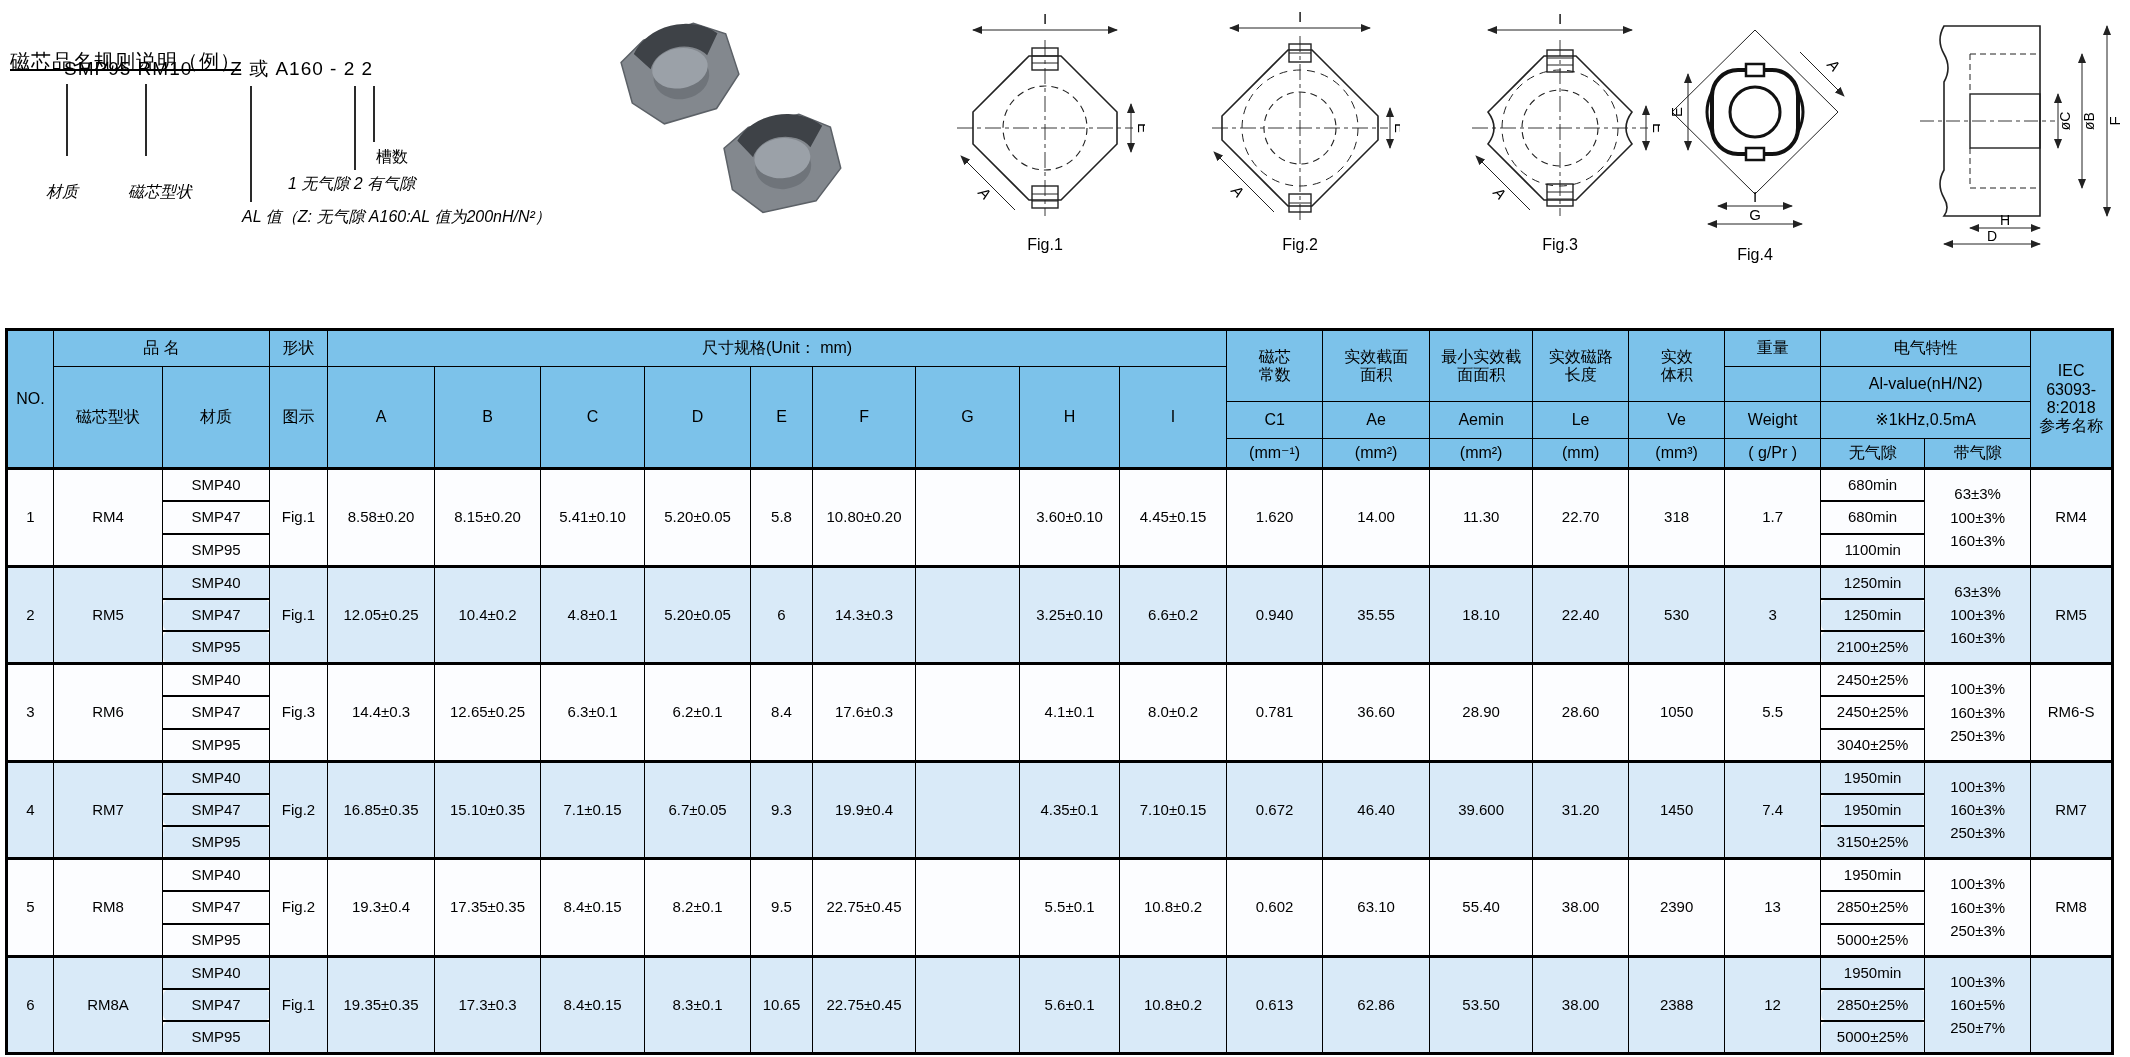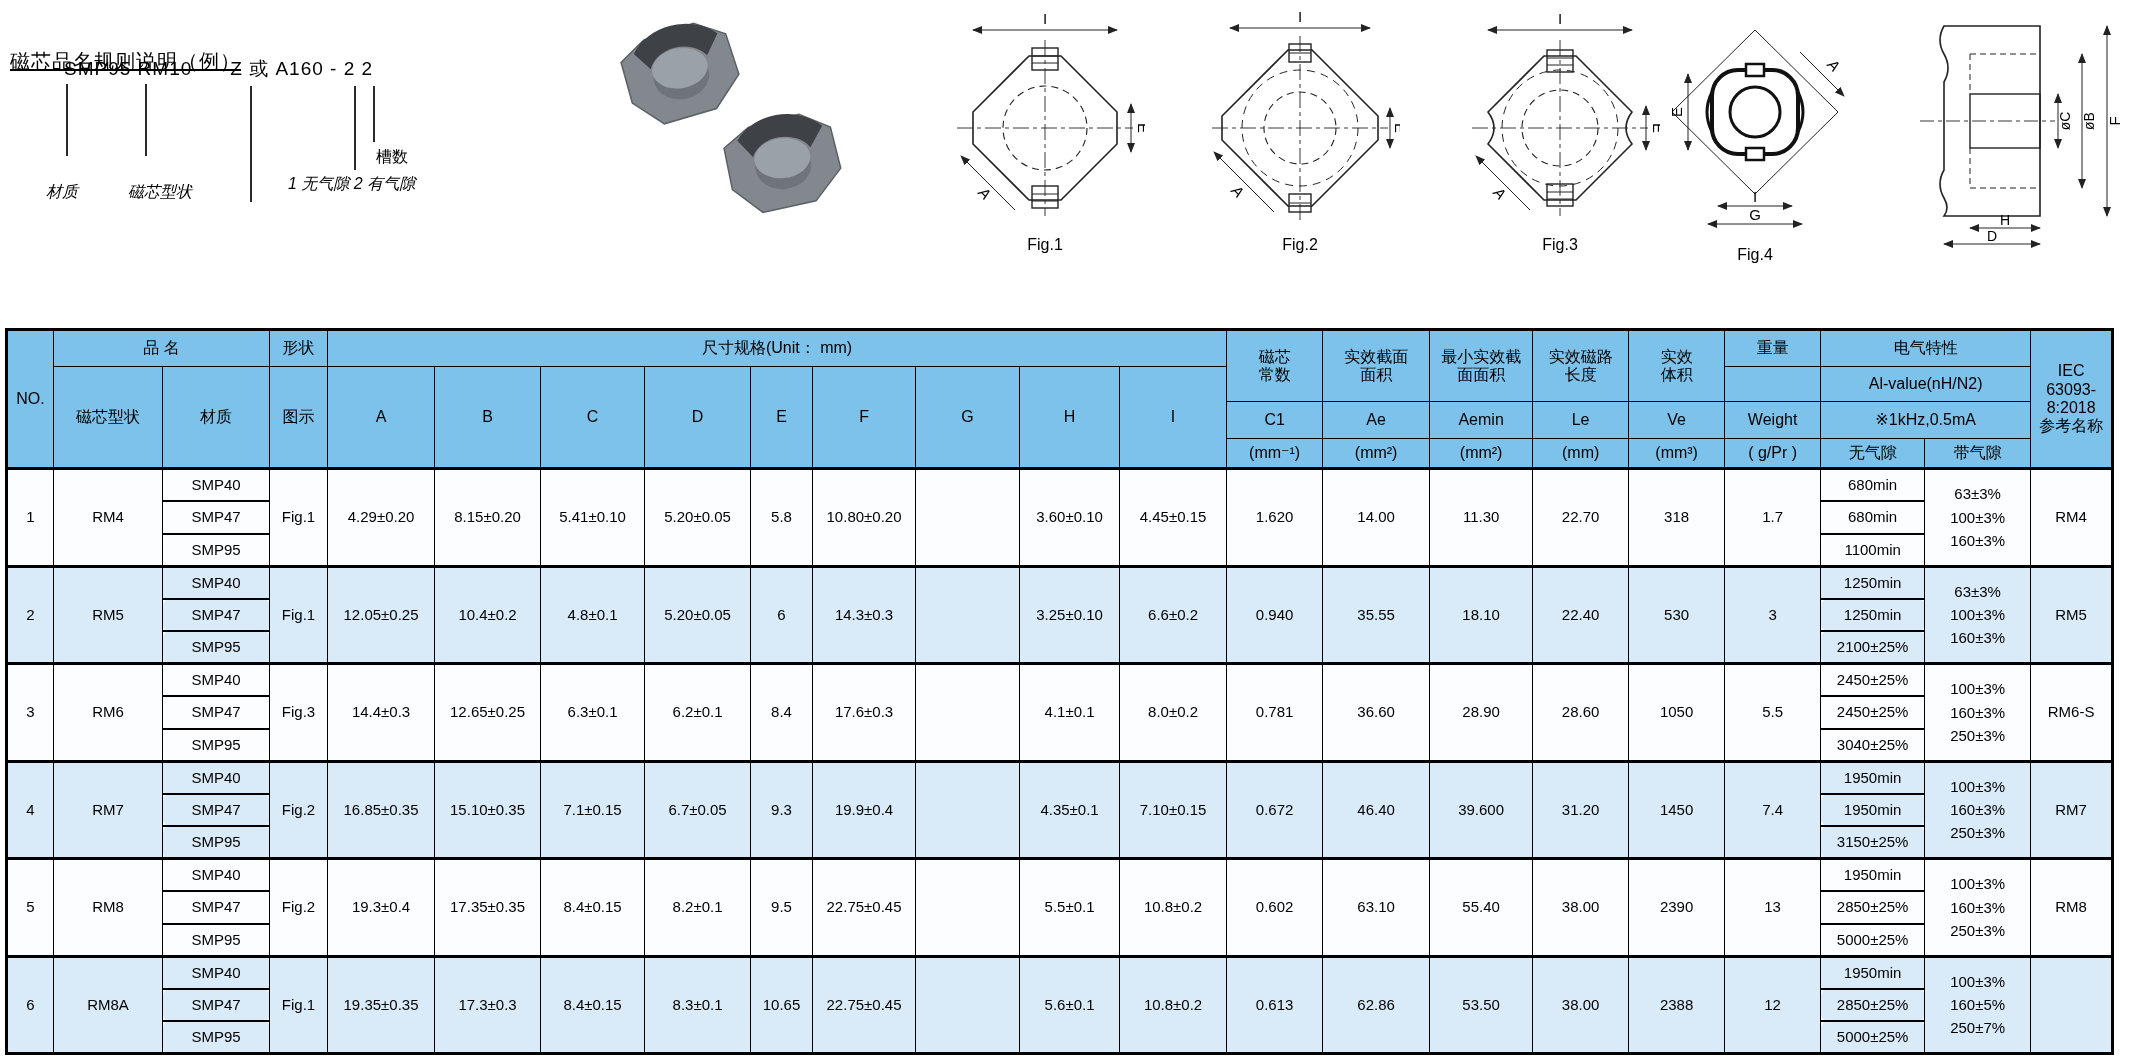--- a/index.html
+++ b/index.html
@@ -52,20 +52,21 @@
   </div>
   <div class="nline" style="left:66px;top:84px;height:72px;"></div>
   <div class="nline" style="left:145px;top:84px;height:72px;"></div>
   <div class="nline" style="left:250px;top:86px;height:116px;"></div>
   <div class="nline" style="left:354px;top:86px;height:84px;"></div>
   <div class="nline" style="left:373px;top:86px;height:56px;"></div>
   <div class="nlabel italic" style="left:46px;top:182px;">材质</div>
   <div class="nlabel italic" style="left:128px;top:182px;">磁芯型状</div>
   <div class="nlabel" style="left:376px;top:147px;">槽数</div>
   <div class="nlabel italic" style="left:288px;top:174px;">1 无气隙  2 有气隙</div>
+  <div class="nlabel italic" style="left:242px;top:207px;">AL 值（Z: 无气隙  A160:AL 值为200nH/N²）</div>
 </div>
 
 <div class="abs" style="left:612px;top:12px;width:240px;height:230px;">
   <svg width="240" height="230" viewBox="0 0 240 230">
     <g transform="translate(10,12) rotate(-10 60 50)">
       <path d="M 28,10 L 80,2 L 110,18 L 116,60 L 88,90 L 34,96 L 6,70 L 2,28 Z" fill="#83888e" stroke="#5c6167" stroke-width="1.5"></path>
       <path d="M 16,22 A 52,42 0 0 1 102,16 L 88,36 A 32,26 0 0 0 30,40 Z" fill="#3e4247"></path>
       <ellipse cx="59" cy="52" rx="28" ry="23" fill="#6f747a"></ellipse>
       <ellipse cx="59" cy="44" rx="28" ry="20" fill="#9ba1a8"></ellipse>
     </g>
@@ -275,21 +276,21 @@
       <th>无气隙</th>
       <th>带气隙</th>
     </tr>
   </thead>
   <tbody>
       <tr class="g-white gstart">
         <td rowspan="3">1</td>
         <td rowspan="3">RM4</td>
         <td>SMP40</td>
         <td rowspan="3">Fig.1</td>
-        <td rowspan="3">4.29±0.20</td>
+        <td rowspan="3">8.58±0.20</td>
         <td rowspan="3">8.15±0.20</td>
         <td rowspan="3">5.41±0.10</td>
         <td rowspan="3">5.20±0.05</td>
         <td rowspan="3">5.8</td>
         <td rowspan="3">10.80±0.20</td>
         <td rowspan="3"></td>
         <td rowspan="3">3.60±0.10</td>
         <td rowspan="3">4.45±0.15</td>
         <td rowspan="3">1.620</td>
         <td rowspan="3">14.00</td>

